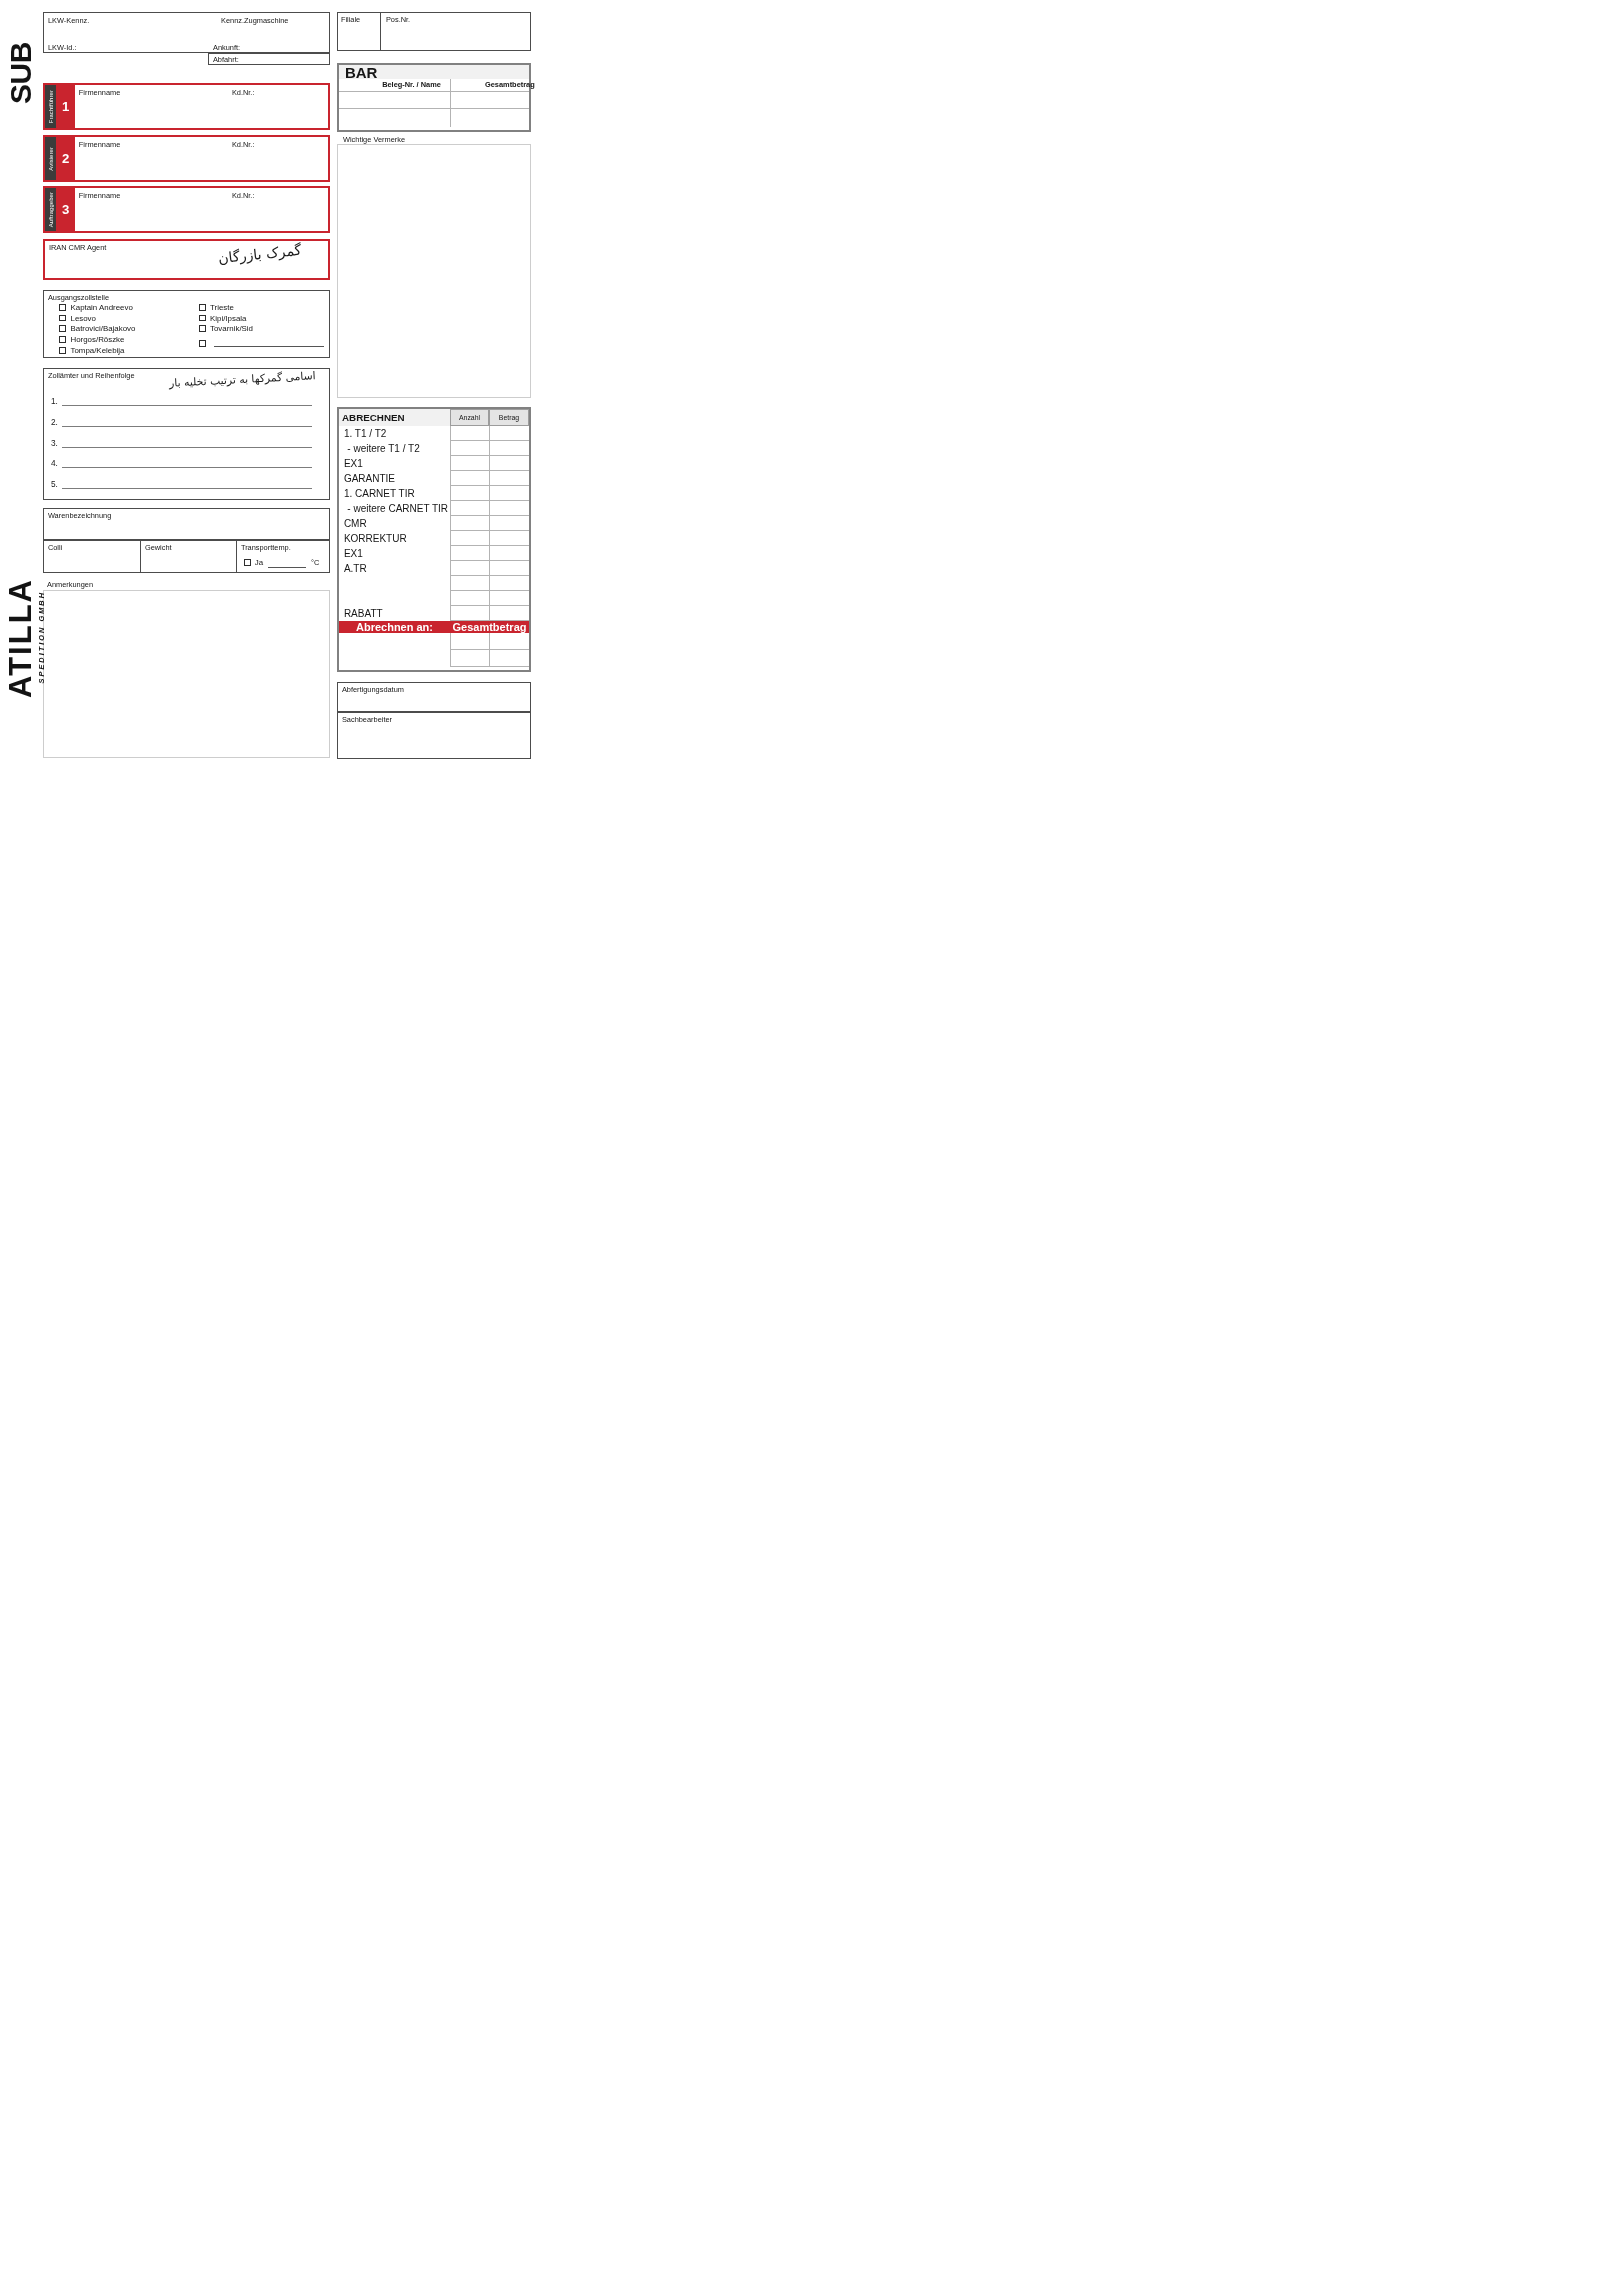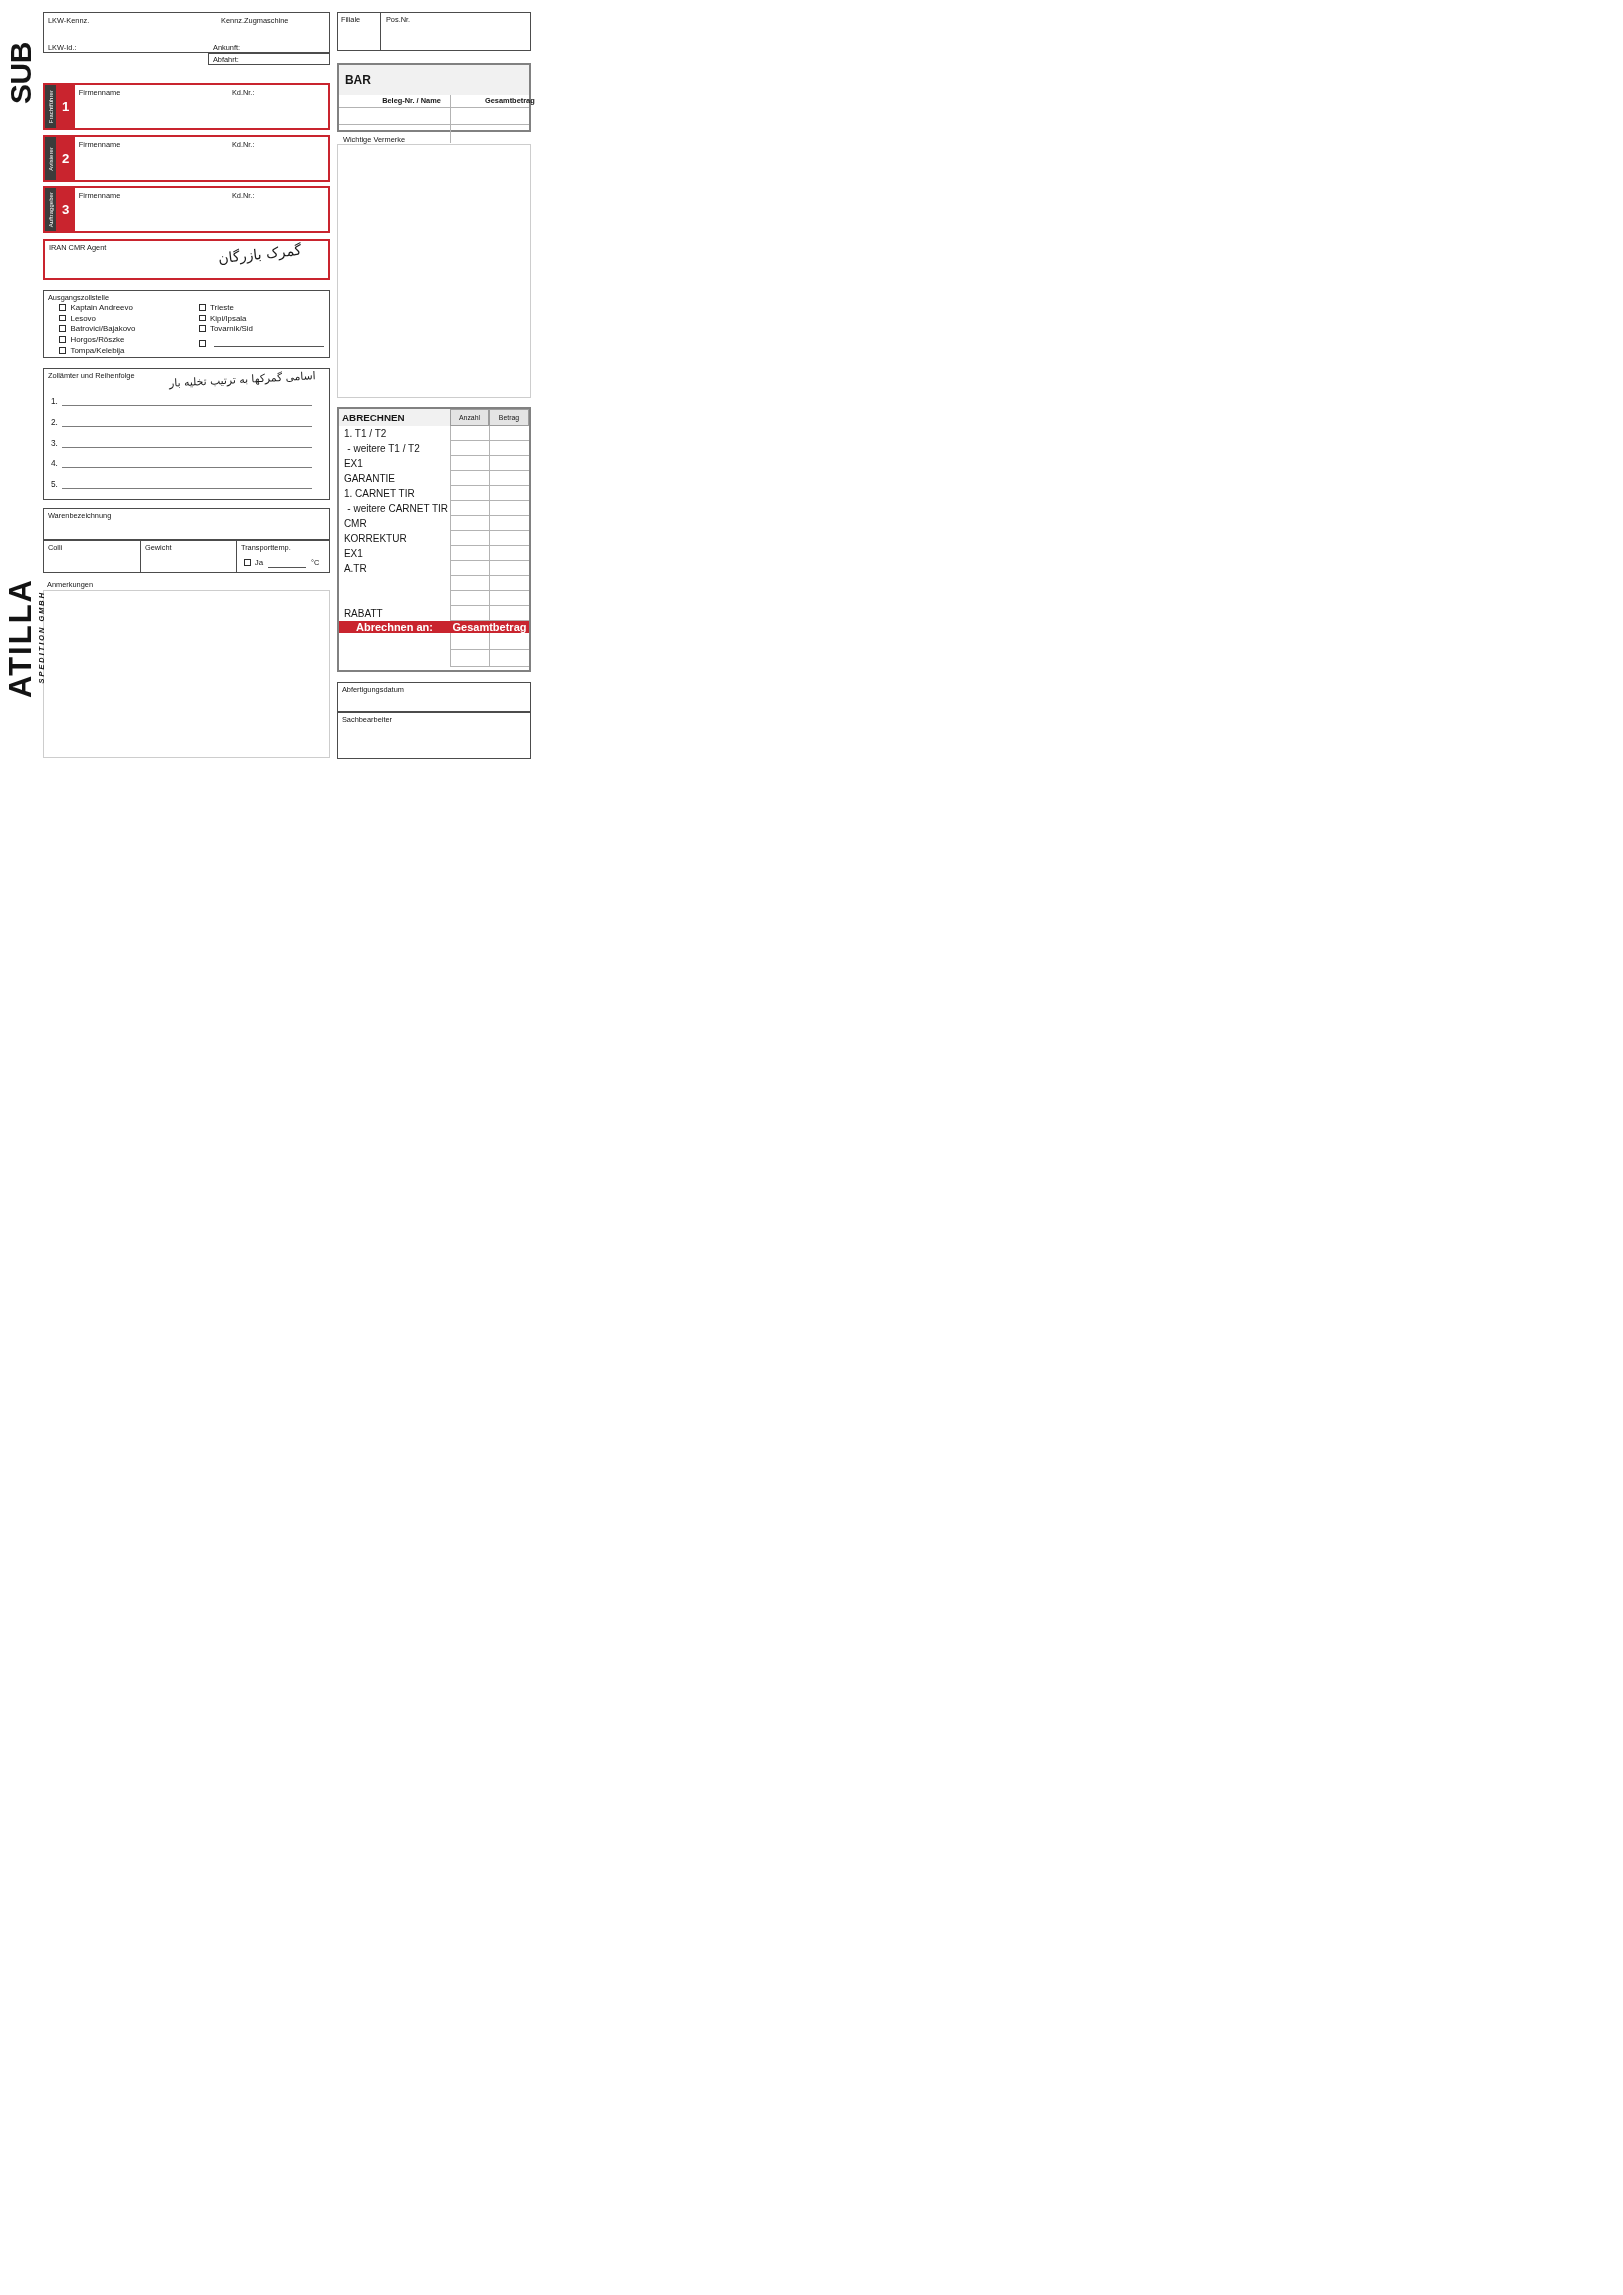--- a/index.html
+++ b/index.html
@@ -12,21 +12,21 @@
 
   .sub-logo { position:absolute; left:5.9px; top:7.9px; height:96px; font-size:30px;
     font-weight:bold; color:#141414; line-height:1; letter-spacing:-0.5px; }
 
   .box { position:absolute; background:#fff; border:1px solid var(--border-thin,#4c4c4c); }
   .box-thick { border:2px solid var(--border-thick,#818181); }
   .box-red  { border:2px solid var(--red,#c9242e); }
   .lbl { position:absolute; font-size:7.4px; white-space:nowrap; color:#161616; }
 
   
-  .bar-title { height:30px; background:var(--head-bg,#f1f1f1); font-size:12px; font-weight:bold;
+  .bar-title { height:14px; background:var(--head-bg,#f1f1f1); font-size:15px; font-weight:bold;
     display:flex; align-items:center; padding-left:5.9px; }
   .bar-grid { display:grid; grid-template-columns:111px 1fr; }
   .bar-head { height:12.8px; border-bottom:0.5px solid var(--cell-line,#b3b3b3); }
   .bar-h { font-weight:bold; font-size:7.4px; display:flex; align-items:center; justify-content:center;padding-left:34px; }
   .bar-div { border-left:0.5px solid var(--cell-line,#b3b3b3); }
   .bar-row  { height:17.7px; border-bottom:0.5px solid var(--cell-line,#b3b3b3); }
   .bar-row2 { height:17.7px; }
 
   
   .party { left:43px; width:287px; height:47px; display:flex; }

